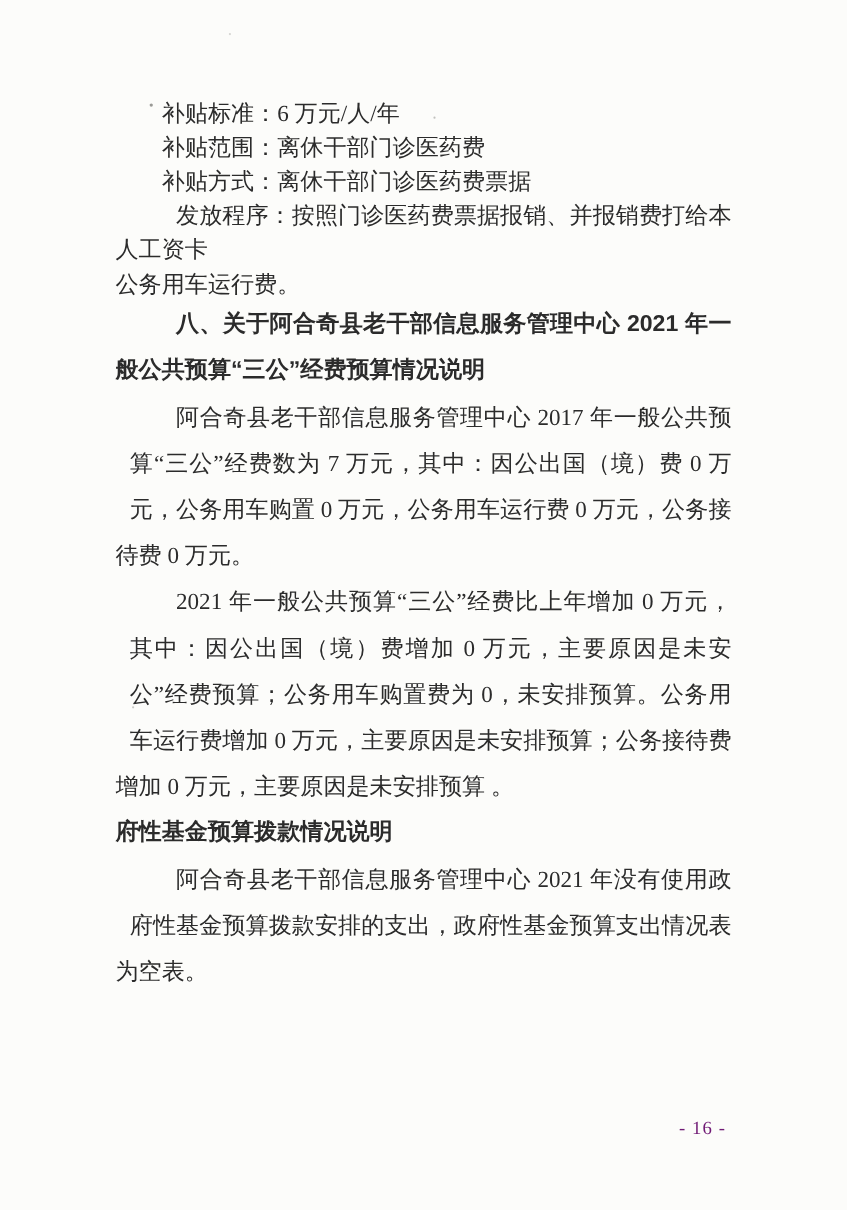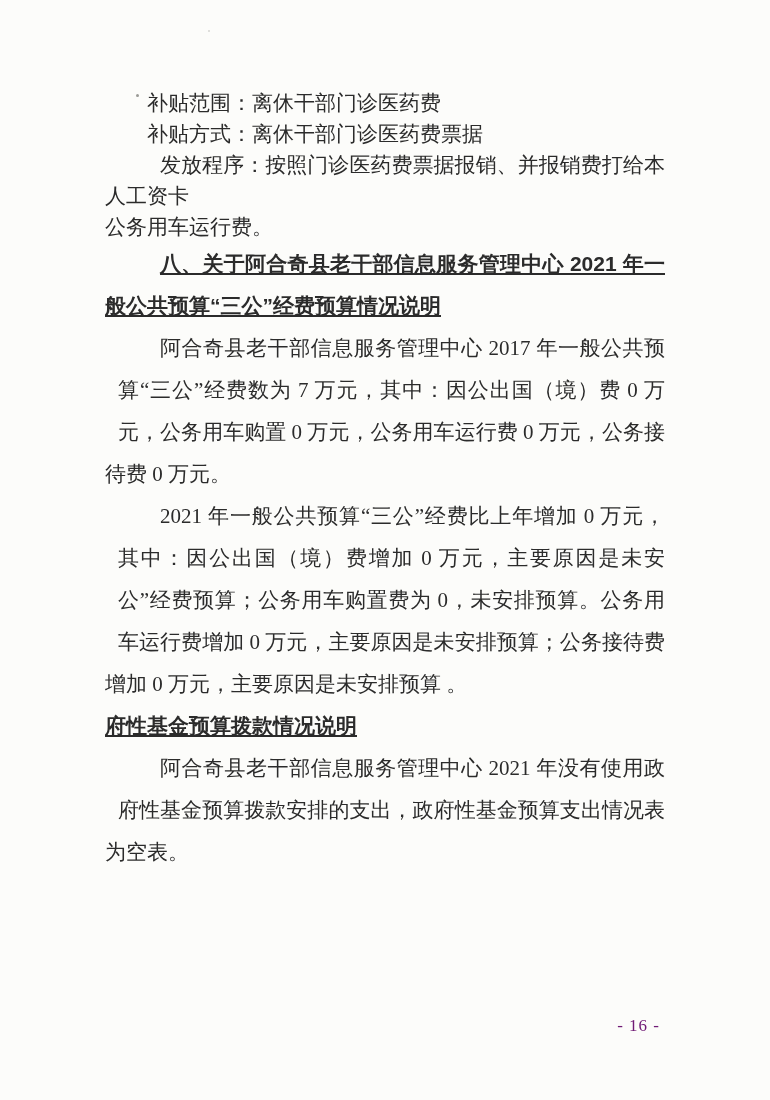--- a/index.html
+++ b/index.html
@@ -34,21 +34,20 @@
     height: 31px;
   }
   .block.body .line,
   .block.heading .line {
     line-height: 42px;
     height: 42px;
   }
   .block.heading .line {
     font-family: "Liberation Sans", "DejaVu Sans", sans-serif;
     font-weight: 700;
-    text-decoration: underline;
   }
   .line.indent { padding-left: 42px; }
   .line.flush {
     text-align: justify;
     text-align-last: justify;
     margin-left: 13px;
   }
   .footer {
     position: absolute;
     top: 1016px;
@@ -73,20 +72,21 @@
 <body>
 
 <div class="page" style="background: rgb(252, 252, 250); color: rgb(43, 43, 43);">
   <span class="speckle s1"></span>
   <span class="speckle s2"></span>
   <span class="speckle s3"></span>
   <span class="speckle s4"></span>
 
   <main class="doc">
       <div class="block list">
+        <div class="line indent">补贴标准：6 万元/人/年</div>
         <div class="line indent">补贴范围：离休干部门诊医药费</div>
         <div class="line indent">补贴方式：离休干部门诊医药费票据</div>
         <div class="line indent flush">发放程序：按照门诊医药费票据报销、并报销费打给本</div>
         <div class="line">人工资卡</div>
         <div class="line">公务用车运行费。</div>
       </div>
       <div class="block heading">
         <div class="line indent flush">八、关于阿合奇县老干部信息服务管理中心 2021 年一</div>
         <div class="line">般公共预算“三公”经费预算情况说明</div>
       </div>

